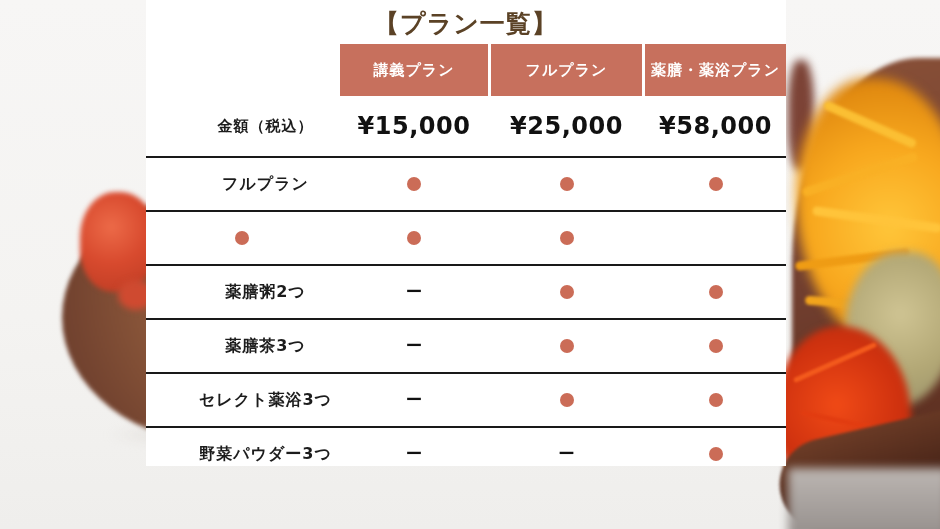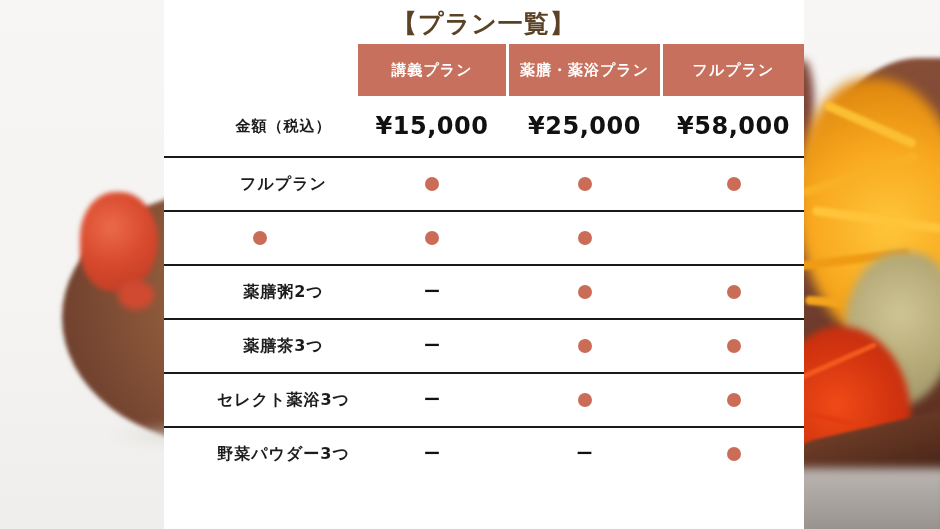--- a/index.html
+++ b/index.html
@@ -70,21 +70,21 @@
     transform:rotate(-13deg);filter:blur(1.5px);
   }
   .bottom-gray{
     left:788px;top:468px;width:160px;height:70px;
     background:linear-gradient(180deg,#bcb6b2 0%,#948e8b 100%);
     filter:blur(5px);
   }
 
   
   .panel{
-    position:absolute;left:164px;top:0;width:640px;height:529px;
+    position:absolute;left:146px;top:0;width:640px;height:466px;
     background:#ffffff;
   }
   .title{
     height:44px;display:flex;align-items:center;justify-content:center;
     font-family:"DejaVu Serif","Liberation Serif",serif;font-weight:bold;
     font-size:25px;letter-spacing:1px;color:var(--title-color,#5b4226);
     padding-top:2px;box-sizing:border-box;
   }
   .grid{display:grid;grid-template-columns:191px 148px 151px 141px;column-gap:3px;}
   .cell{display:flex;align-items:center;justify-content:center;}
@@ -127,22 +127,22 @@
   <div class="bg-el plate-rim"></div>
   <div class="bg-el bottom-gray"></div>
 
   <div class="panel">
 
     <div class="title">【プラン一覧】</div>
 
     <div class="grid header-row">
       <div class="cell"></div>
       <div class="cell plan-cell">講義プラン</div>
+      <div class="cell plan-cell">フルプラン</div>
       <div class="cell plan-cell">薬膳・薬浴プラン</div>
-      <div class="cell plan-cell">フルプラン</div>
     </div>
 
     <div class="grid price-row">
       <div class="cell row-label">金額（税込）</div>
       <div class="cell price">¥15,000</div>
       <div class="cell price">¥25,000</div>
       <div class="cell price">¥58,000</div>
     </div>
 
     <div id="feature-rows">

